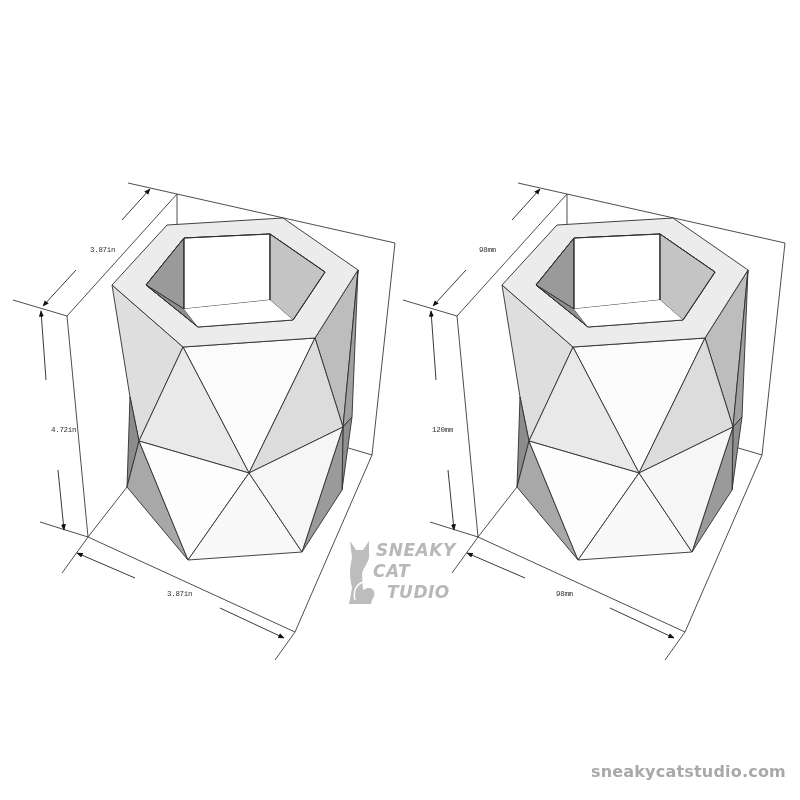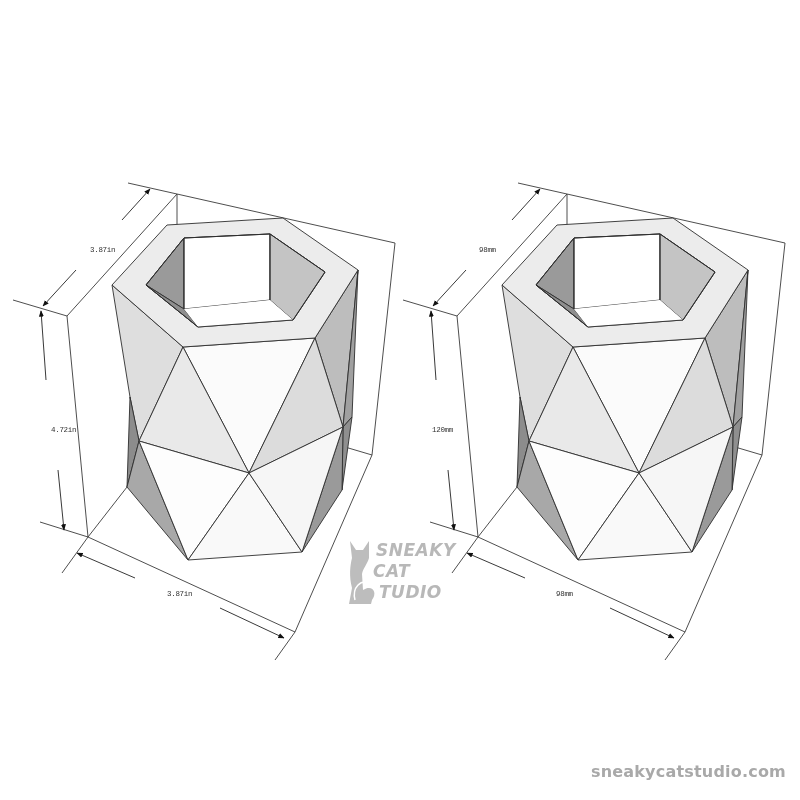--- a/index.html
+++ b/index.html
@@ -101,16 +101,16 @@
 <div class="dim-label" style="left:43px; top:426px;margin-left:8px;">4.72in</div>
 <div class="dim-label" style="left:167px; top:590px;">3.87in</div>
 
 <div class="dim-label" style="left:479px; top:246px;">98mm</div>
 <div class="dim-label" style="left:432px; top:426px;">120mm</div>
 <div class="dim-label" style="left:556px; top:590px;">98mm</div>
 
 <div class="logo">
   <div class="logo-text" style="top:4px; left:33px;">SNEAKY</div>
   <div class="logo-text" style="top:25px; left:30px;">CAT</div>
-  <div class="logo-text" style="top:46px; left:36px;">TUDIO</div>
+  <div class="logo-text" style="top:46px; left:44px;">TUDIO</div>
 </div>
 
 <div class="footer">sneakycatstudio.com</div>
 
 </body></html>

